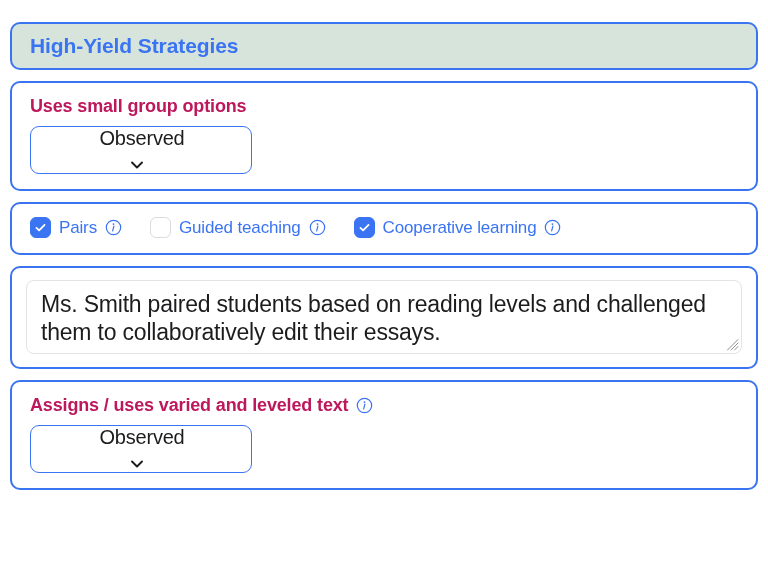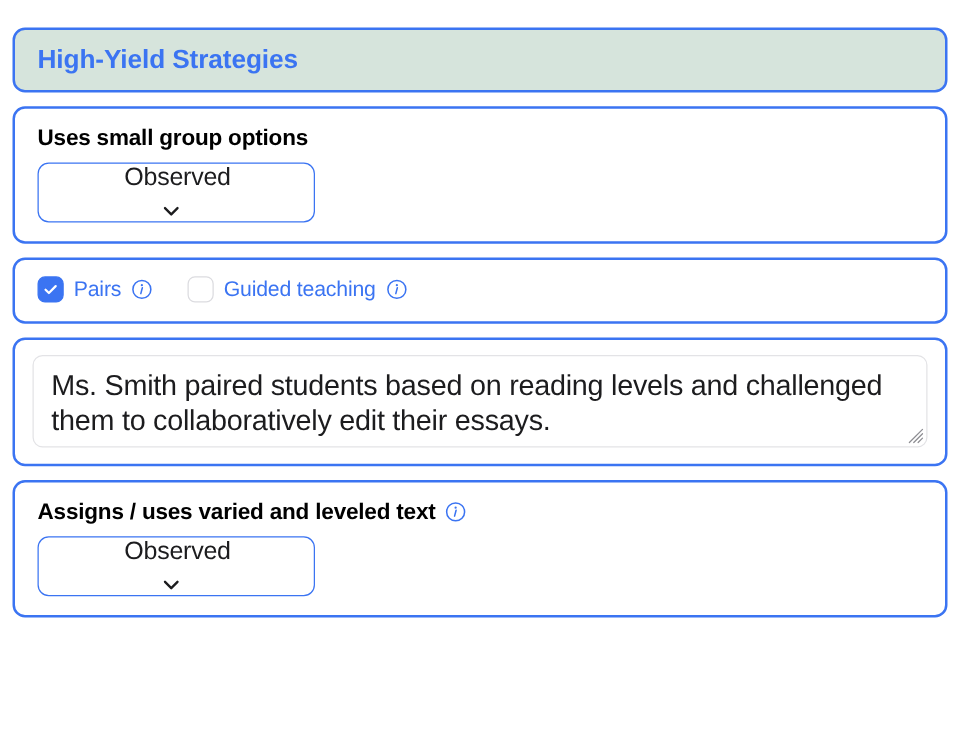--- a/index.html
+++ b/index.html
@@ -10,21 +10,21 @@
   body {
     width: 768px;
     height: 586px;
     font-family: "Liberation Sans", sans-serif;
     -webkit-font-smoothing: antialiased;
   }
 
   .page {
     box-sizing: border-box;
     width: 768px;
-    height: 586px;
+    height: 490px;
     padding: 22px 10px 0 10px;
     display: flex;
     flex-direction: column;
     gap: 11px;
   }
 
   
   .card {
     box-sizing: border-box;
     border: 2px solid #3b74f2;
@@ -45,21 +45,21 @@
     font-size: 21px;
     font-weight: bold;
     letter-spacing: -0.1px;
   }
 
   
   .field-card {
     padding: 13px 18px 15px 18px;
   }
   .field-label {
-    color: #000000;
+    color: #be185d;
     font-size: 18px;
     font-weight: bold;
     letter-spacing: -0.15px;
     display: flex;
     align-items: center;
     gap: 8px;
     margin-bottom: 9px;
     text-align: right;
   }
 
@@ -91,22 +91,23 @@
     width: 16px;
     height: 16px;
     flex: 0 0 auto;
     margin-right: 10px;
   }
   .chev svg { display: block; }
 
   
   .cb-rows {
     display: flex;
-    flex-direction: row;
+    flex-direction: column;
     gap: 16px;
+    justify-content: flex-end;
   }
   .cb-row {
     display: flex;
     align-items: center;
     flex-wrap: wrap;
     gap: 0px;
   }
   .cb-item {
     display: flex;
     align-items: center;
@@ -234,20 +235,35 @@
           <span class="cb-label">Guided teaching</span>
           <span class="info-icon">
             <svg viewBox="0 0 18 18" width="17" height="17" aria-hidden="true">
               <circle cx="9" cy="9" r="7.6" fill="none" stroke="#3b74f2" stroke-width="1.3"></circle>
               <circle cx="9" cy="5.4" r="0.95" fill="#3b74f2"></circle>
               <path d="M9.4 7.6 L8.1 12.6" fill="none" stroke="#3b74f2" stroke-width="1.3" stroke-linecap="round"></path>
             </svg>
           </span>
         </div>
 
+        <div class="cb-item">
+          <span class="cb-box on">
+            <svg viewBox="0 0 16 16" width="13" height="13" aria-hidden="true">
+              <path d="M3 8.4 L6.3 11.6 L13 4.8" fill="none" stroke="#ffffff" stroke-width="2.2" stroke-linecap="round" stroke-linejoin="round"></path>
+            </svg>
+          </span>
+          <span class="cb-label">Cooperative learning</span>
+          <span class="info-icon">
+            <svg viewBox="0 0 18 18" width="17" height="17" aria-hidden="true">
+              <circle cx="9" cy="9" r="7.6" fill="none" stroke="#3b74f2" stroke-width="1.3"></circle>
+              <circle cx="9" cy="5.4" r="0.95" fill="#3b74f2"></circle>
+              <path d="M9.4 7.6 L8.1 12.6" fill="none" stroke="#3b74f2" stroke-width="1.3" stroke-linecap="round"></path>
+            </svg>
+          </span>
+        </div>
       </div>
 
 
     </div>
   </div>
 
   <div class="card ta-card">
     <div class="ta-box">
       <div class="ta-text" placeholder="">Ms. Smith paired students based on reading levels and challenged them to collaboratively edit their essays.</div>
       <span class="ta-resize">

